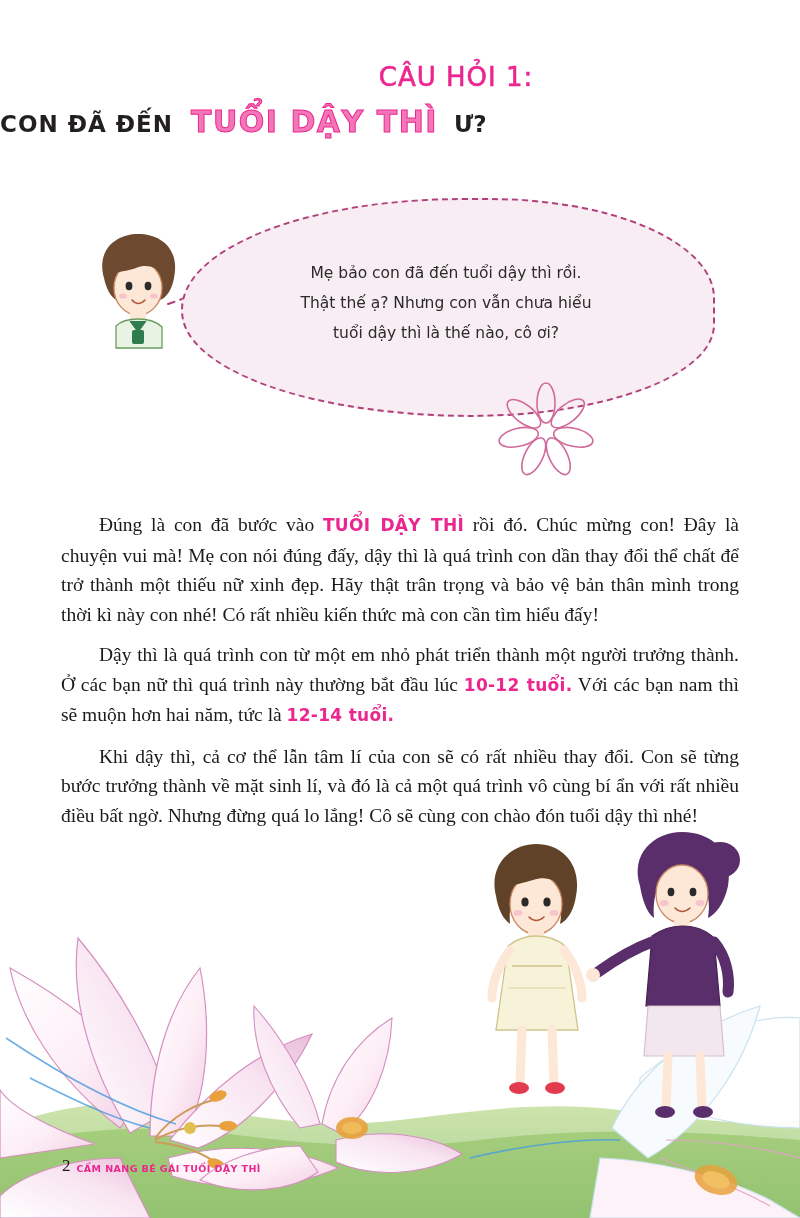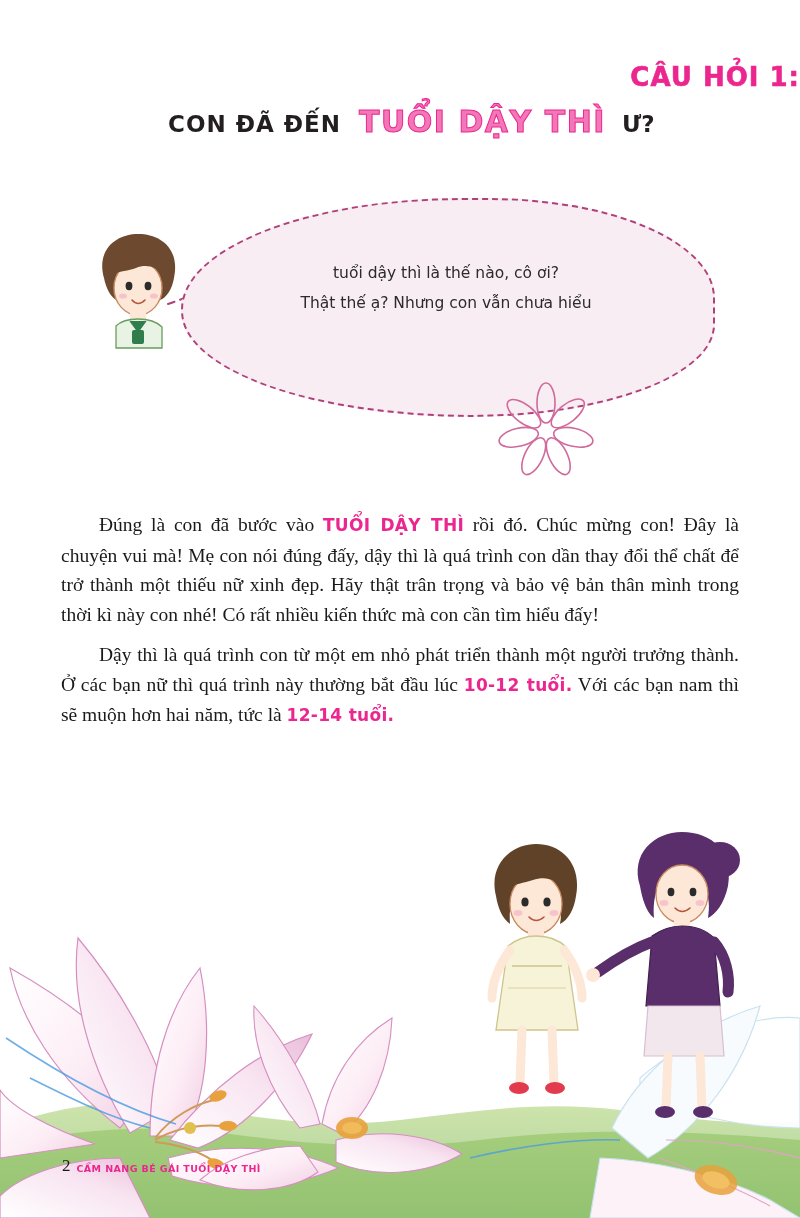--- a/index.html
+++ b/index.html
@@ -24,31 +24,30 @@
   
   .title-block {
     position: absolute;
     left: 0;
     top: 62px;
     width: 800px;
     text-align: center;
   }
   .title-line1 {
     font-family: "DejaVu Sans", sans-serif;
-    font-weight: bold;
+    font-weight: normal;
     font-size: 26px;
     letter-spacing: 1px;
     color: #ec268f;
-    text-align: right;
+    text-align: center;
     margin-left: 112px;
     -webkit-text-stroke: 0.6px #ec268f;
   }
   .title-line2 {
     margin-top: 12px;
-    margin-left: 168px;
     text-align: left;
     white-space: nowrap;
   }
   .t2-a {
     font-family: "DejaVu Sans", sans-serif;
     font-weight: bold;
     font-size: 23px;
     letter-spacing: 1px;
     color: #231f20;
   }
@@ -212,42 +211,44 @@
       <rect x="46" y="104" width="12" height="14" rx="2" fill="#2f7d4d"></rect>
     </svg>
 
     <svg width="110" height="70" style="position:absolute;left:78px;top:60px;">
       <path d="M4 48 C28 40 52 28 96 18" stroke="#b0407a" stroke-width="2" fill="none" stroke-dasharray="7 6" stroke-linecap="round"></path>
     </svg>
 
     <div class="bubble"></div>
 
     <div class="bubble-text">
+      <div>Mẹ bảo con đã đến tuổi dậy thì rồi.</div>
+      <div>Thật thế ạ? Nhưng con vẫn chưa hiểu</div>
       <div>tuổi dậy thì là thế nào, cô ơi?</div>
-      <div>Thật thế ạ? Nhưng con vẫn chưa hiểu</div>
     </div>
 
     <svg class="flower-deco" viewBox="0 0 110 105">
       <g fill="none" stroke="#d06a9b" stroke-width="1.6">
         <ellipse cx="55" cy="22" rx="9" ry="20"></ellipse>
         <ellipse cx="55" cy="22" rx="9" ry="20" transform="rotate(51 55 50)"></ellipse>
         <ellipse cx="55" cy="22" rx="9" ry="20" transform="rotate(103 55 50)"></ellipse>
         <ellipse cx="55" cy="22" rx="9" ry="20" transform="rotate(154 55 50)"></ellipse>
         <ellipse cx="55" cy="22" rx="9" ry="20" transform="rotate(206 55 50)"></ellipse>
         <ellipse cx="55" cy="22" rx="9" ry="20" transform="rotate(257 55 50)"></ellipse>
         <ellipse cx="55" cy="22" rx="9" ry="20" transform="rotate(308 55 50)"></ellipse>
       </g>
     </svg>
   </div>
 
   <div class="body-text">
     <p><span>Đúng là con đã bước vào </span><span class="hl">TUỔI DẬY THÌ</span><span> rồi đó. Chúc mừng con! Đây là chuyện vui mà! Mẹ con nói đúng đấy, dậy thì là quá trình con dần thay đổi thể chất để trở thành một thiếu nữ xinh đẹp. Hãy thật trân trọng và bảo vệ bản thân mình trong thời kì này con nhé! Có rất nhiều kiến thức mà con cần tìm hiểu đấy!</span></p>
 
     <p><span>Dậy thì là quá trình con từ một em nhỏ phát triển thành một người trưởng thành. Ở các bạn nữ thì quá trình này thường bắt đầu lúc </span><span class="hl">10-12 tuổi.</span><span> Với các bạn nam thì sẽ muộn hơn hai năm, tức là </span><span class="hl">12-14 tuổi.</span></p>
 
+    <p>Khi dậy thì, cả cơ thể lẫn tâm lí của con sẽ có rất nhiều thay đổi. Con sẽ từng bước trưởng thành về mặt sinh lí, và đó là cả một quá trình vô cùng bí ẩn với rất nhiều điều bất ngờ. Nhưng đừng quá lo lắng! Cô sẽ cùng con chào đón tuổi dậy thì nhé!</p>
   </div>
 
   <svg class="illus" viewBox="0 0 800 390">
     <defs>
       <linearGradient id="petalA" x1="0" y1="0" x2="1" y2="1">
         <stop offset="0%" stop-color="#ffffff"></stop>
         <stop offset="55%" stop-color="#fdeef6"></stop>
         <stop offset="100%" stop-color="#f2cfe3"></stop>
       </linearGradient>
       <linearGradient id="petalB" x1="0" y1="1" x2="1" y2="0">

